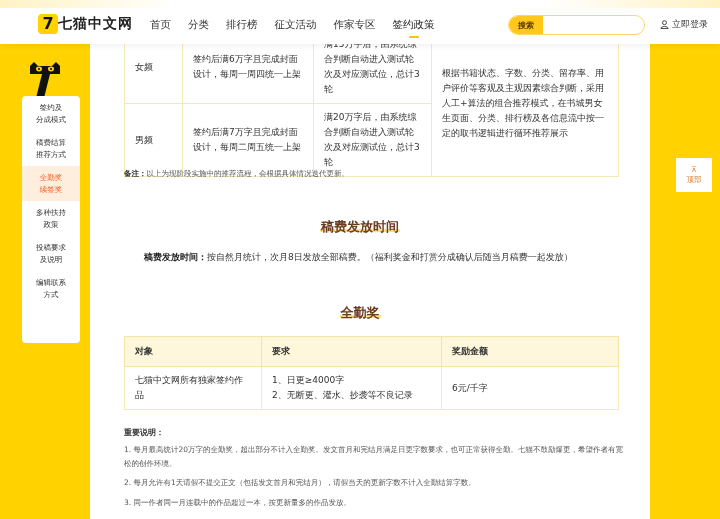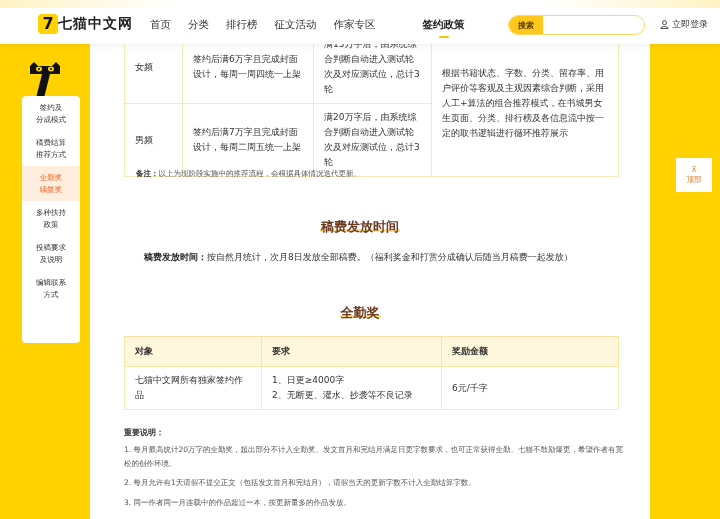--- a/index.html
+++ b/index.html
@@ -44,21 +44,21 @@
   }
   .logo-text {
     font-size: 14px; font-weight: bold; color: #222; letter-spacing: 1px;
   }
   .nav {
     position: absolute; left: 150px; top: 18px; display: flex;
   }
   .nav-item {
     font-size: 10.5px; color: #333; margin-right: 17px; position: relative; cursor: pointer;
   }
-  .nav-item.active { font-weight: bold; color: #222; margin-left: 30px; }
+  .nav-item.active { font-weight: normal; color: #222; }
   .nav-item.active::after {
     content: ""; position: absolute; left: 50%; transform: translateX(-50%);
     top: 18px; width: 10px; height: 2px; background: #ffc400; border-radius: 1px;
   }
   .search {
     position: absolute; left: 508px; top: 15px; width: 137px; height: 20px;
     border: 1px solid #ffd86a; border-radius: 10px; background: #fff;
     display: flex; overflow: hidden;
   }
   .search-input {
@@ -100,21 +100,21 @@
 
   
   .t1 {
     position: absolute; left: 124px; top: 30px; width: 495px;
     border-collapse: collapse; font-size: 9px; color: #333;
   }
   .t1 td {
     border: 1px solid #f6e9b8; padding: 6px 10px; line-height: 15px; vertical-align: middle;
   }
   .note {
-    position: absolute; left: 136px; top: 169px; font-size: 7.5px; color: #555;
+    position: absolute; left: 124px; top: 169px; font-size: 7.5px; color: #555;
   }
   .note b { font-weight: bold; color: #333; }
   .h2 {
     position: absolute; left: 0; width: 720px; text-align: center;
     font-size: 13px; font-weight: bold; color: #6b3b22;
   }
   .h2 span {
     background: linear-gradient(transparent 65%, #ffe27a 65%, #ffe27a 90%, transparent 90%);
     padding: 0 1px;
   }

